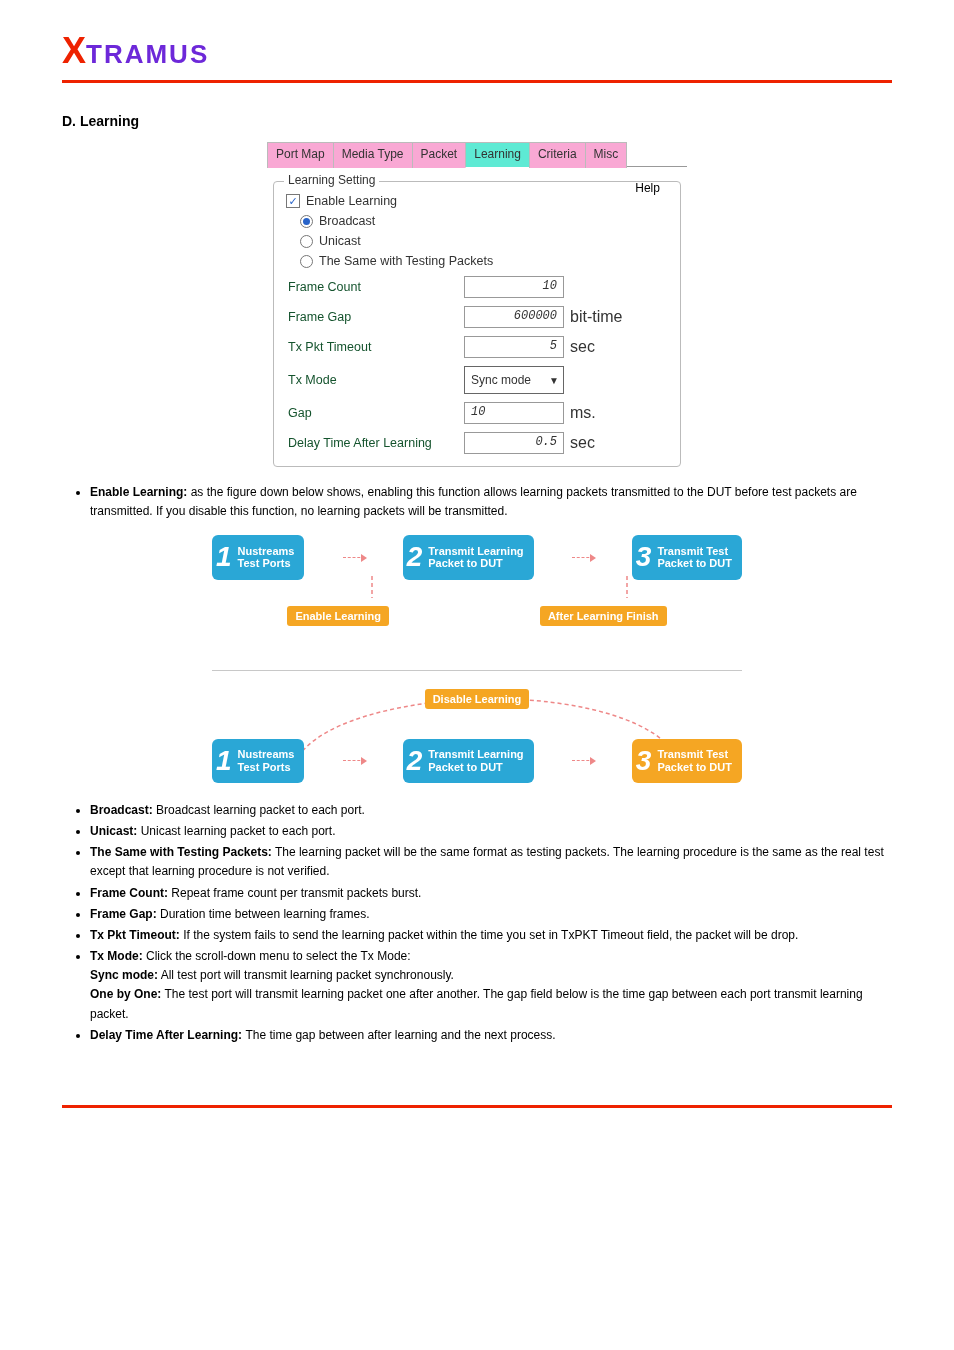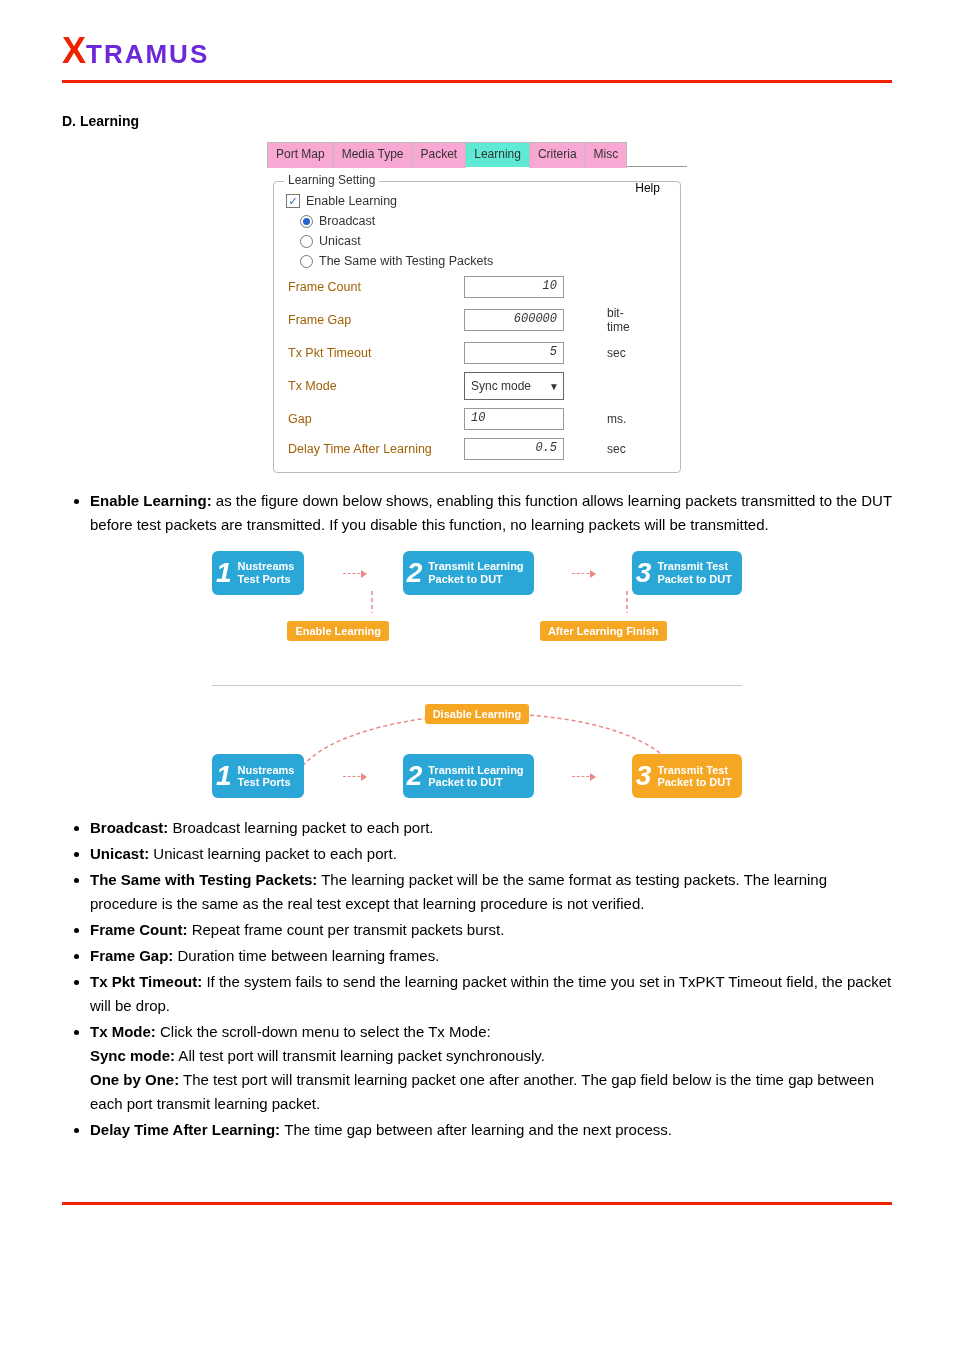--- a/index.html
+++ b/index.html
@@ -19,26 +19,26 @@
   .tab.active { background: #5eead4; border-bottom: 1px solid #fff; }
   .tablink { border: none; background: none; padding: 4px 8px; cursor: pointer; margin-top: 36px; }
   .fieldset { border: 1px solid #bbb; border-radius: 4px; margin: 14px 6px 10px 6px; padding: 6px 12px 12px 12px; font-size: 12.5px; color: #333; position: relative; }
   .fieldset .legend { position: absolute; top: -9px; left: 10px; background: #fff; padding: 0 4px; font-size: 12px; }
   .chk-wrap, .radio-wrap { display: flex; align-items: center; gap: 6px; margin: 6px 0 6px 14px; }
   .chk-wrap { margin-left: 0; }
   .chk { width: 14px; height: 14px; border: 1px solid #777; background: #fff; display: inline-flex; align-items: center; justify-content: center; font-size: 11px; color: #2863c9; line-height: 1; }
   .radio-outer { width: 13px; height: 13px; border: 1px solid #777; border-radius: 50%; display: inline-flex; align-items: center; justify-content: center; background: #fff; }
   .radio-inner { width: 7px; height: 7px; border-radius: 50%; background: #2863c9; }
   .form-row { display: grid; grid-template-columns: 170px 100px 60px; align-items: center; gap: 6px; margin: 8px 0 0 2px; font-size: 12.5px; }
-  .form-row label { color: #a16207; }
+  .form-row label { color: #14532d; }
   .inp { height: 22px; border: 1px solid #999; padding: 2px 6px; font-size: 12px; text-align: right; font-family: 'Courier New', monospace; background: #fff; font-style: italic; }
   .sel { height: 28px; border: 1px solid #666; font-size: 12px; background: #fff; display: flex; align-items: center; justify-content: space-between; padding: 0 4px 0 6px; }
   .sel-arrow { margin-left: 8px; font-size: 10px; }
-  .unit { font-size: 12px; margin-left: 37px; }
-  .bullets { list-style: disc; padding-left: 28px; font-size: 15px; line-height: 1.6; }
+  .unit { font-size: 16px; }
+  .bullets { list-style: disc; padding-left: 28px; font-size: 12px; line-height: 1.6; }
   .bullets li { margin: 2px 0; }
   .bullets b { font-weight: bold; }
   .bullets .sub { display: block; margin-left: 0; }
   .bullets .sub2 { display: block; margin-left: 0; }
   .fig2 { width: 530px; margin: 14px auto 18px auto; font-family: Arial, sans-serif; }
   .flowrow { display: flex; align-items: center; justify-content: space-between; gap: 0; margin-bottom: 8px; position: relative; }
   .box { display: flex; align-items: center; border-radius: 6px; padding: 6px 10px 6px 4px; color: #fff; font-size: 11px; font-weight: bold; line-height: 1.15; }
   .box-blue { background: #2aa7d6; }
   .box-orange { background: #f5a623; }
   .num { font-size: 28px; font-weight: bold; font-style: italic; color: #fff; margin-right: 6px; font-family: 'Arial Black', sans-serif; }

